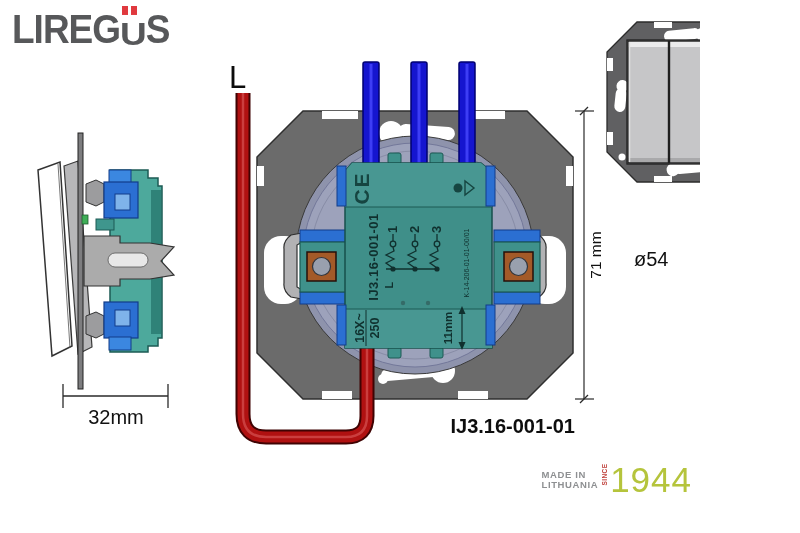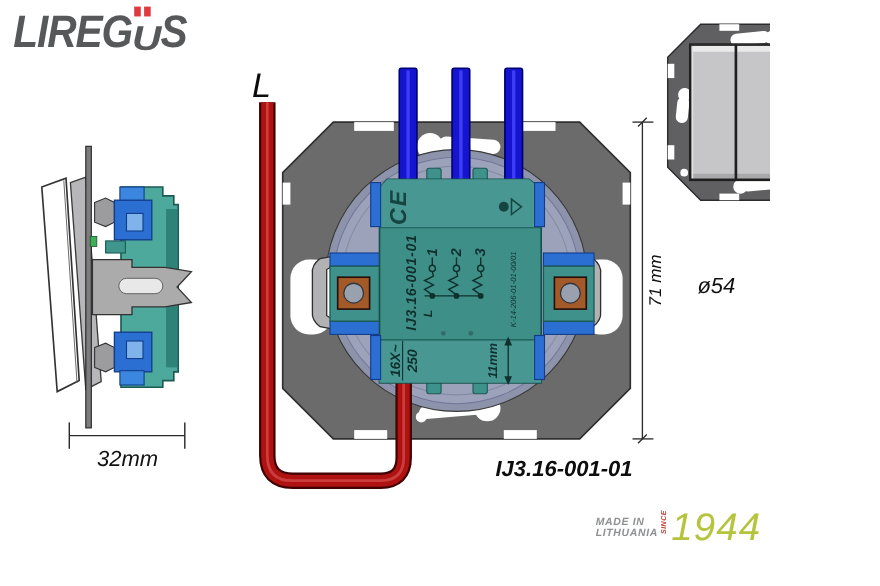--- a/index.html
+++ b/index.html
@@ -1,17 +1,17 @@
 <!DOCTYPE html>
 <html><head>
 <meta charset="utf-8">
 <style>
   html,body{margin:0;padding:0;background:#fff;}
   .page{position:relative;width:700px;height:533px;background:#ffffff;overflow:hidden;
-        font-family:"Liberation Sans",sans-serif;font-style:italic;}
+        font-family:"Liberation Sans",sans-serif;}
   svg{position:absolute;left:0;top:0;}
   
   .logo{position:absolute;left:12px;top:6px;font-weight:bold;font-size:37px;color:#57585a;
         letter-spacing:-1px;transform:scaleY(1.12);transform-origin:top left;white-space:nowrap;}
   .lg-u-wrap{position:relative;display:inline-block;}
   .lg-u{display:inline-block;transform:scaleY(0.76);transform-origin:bottom left;}
   .lg-dots{position:absolute;top:0;left:2px;display:flex;gap:3px;}
   .lg-dots i{width:6px;height:8px;background:#e0393e;display:block;}
   
   .badge{position:absolute;right:8px;bottom:33px;display:flex;align-items:center;gap:1px;}

